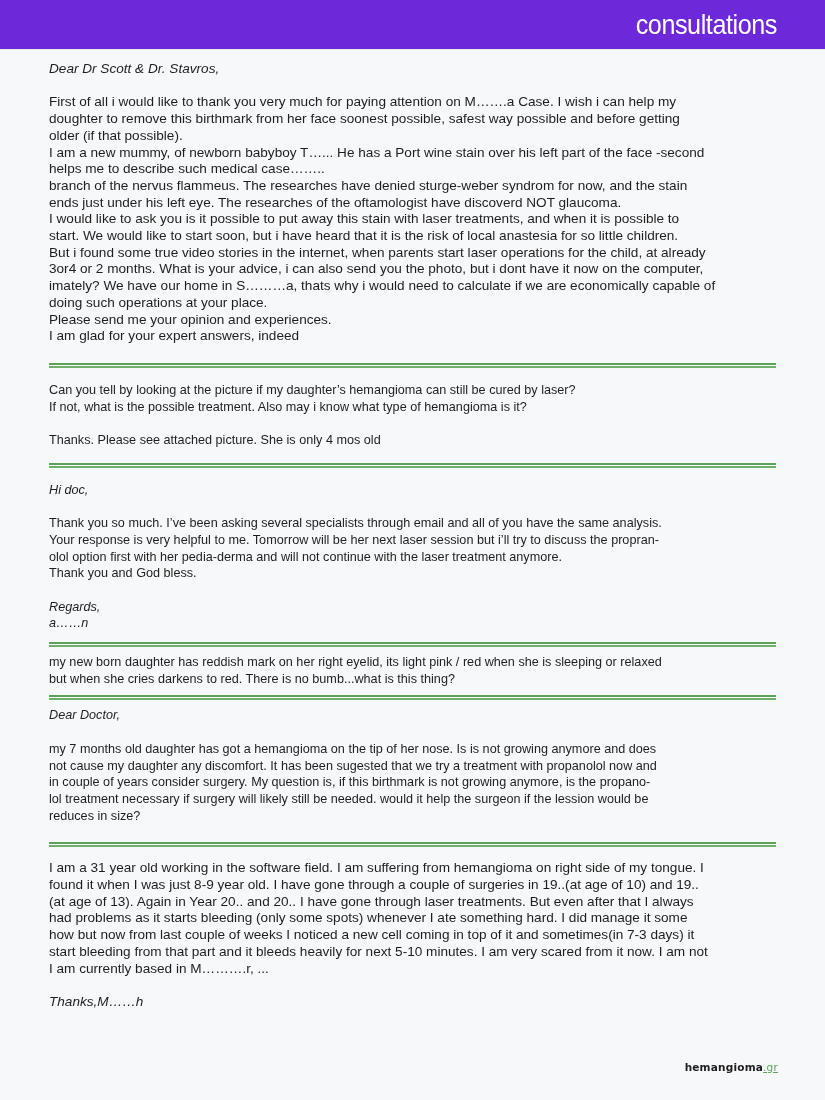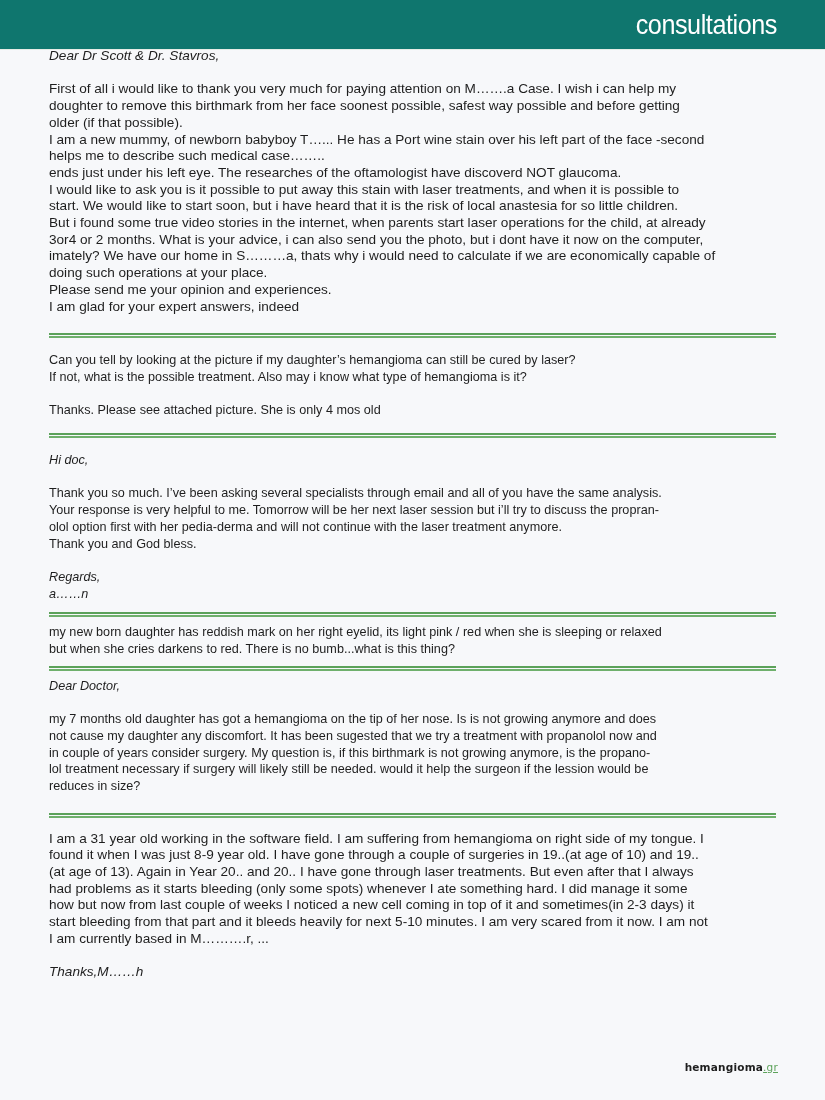--- a/index.html
+++ b/index.html
@@ -13,39 +13,39 @@
       position: relative;
       overflow: hidden;
       font-family: "Liberation Sans", sans-serif;
       color: #1e1e1e;
     }
     .header-bar {
       position: absolute;
       left: 0; top: 0;
       width: 825px;
       height: 49px;
-      background: #0f766e;
+      background: #6d28d9;
       border-bottom: 1px solid #e6ece6;
     }
     .header-title {
       position: absolute;
       right: 48px;
       top: 9px;
       font-family: "Liberation Sans", sans-serif;
       font-size: 28px;
       font-weight: normal;
       color: #ffffff;
       letter-spacing: -0.5px;
       transform: scaleX(0.9);
       transform-origin: right center;
     }
     .content {
       position: absolute;
       left: 49px;
-      top: 48px;
+      top: 61px;
       width: 727px;
     }
     .entry p {
       margin: 0;
       font-size: 13.6px;
       line-height: 16.7px;
       letter-spacing: 0px;
     }
     .entry .greeting, .entry .signoff {
       font-style: italic;
@@ -104,20 +104,21 @@
 <div class="content">
 
   <div class="entry">
     <p class="greeting">Dear Dr Scott &amp; Dr. Stavros,</p>
     <div class="gap"></div>
     <p>First of all i would like to thank you very much for paying attention on M…….a Case. I wish i can help my</p>
     <p>doughter to remove this birthmark from her face soonest possible, safest way possible and before getting</p>
     <p>older (if that possible).</p>
     <p>I am a new mummy, of newborn babyboy T…... He has a Port wine stain over his left part of the face -second</p>
     <p>helps me to describe such medical case……..</p>
+    <p>branch of the nervus flammeus. The researches have denied sturge-weber syndrom for now, and the stain</p>
     <p>ends just under his left eye. The researches of the oftamologist have discoverd NOT glaucoma.</p>
     <p>I would like to ask you is it possible to put away this stain with laser treatments, and when it is possible to</p>
     <p>start. We would like to start soon, but i have heard that it is the risk of local anastesia for so little children.</p>
     <p>But i found some true video stories in the internet, when parents start laser operations for the child, at already</p>
     <p>3or4 or 2 months. What is your advice, i can also send you the photo, but i dont have it now on the computer,</p>
     <p>imately? We have our home in S………a, thats why i would need to calculate if we are economically capable of</p>
     <p>doing such operations at your place.</p>
     <p>Please send me your opinion and experiences.</p>
     <p>I am glad for your expert answers, indeed</p>
   </div>
@@ -164,21 +165,21 @@
     <p>reduces in size?</p>
   </div>
 
   <div class="separator sep-5"></div>
 
   <div class="entry">
     <p>I am a 31 year old working in the software field. I am suffering from hemangioma on right side of my tongue. I</p>
     <p>found it when I was just 8-9 year old. I have gone through a couple of surgeries in 19..(at age of 10) and 19..</p>
     <p>(at age of 13). Again in Year 20.. and 20.. I have gone through laser treatments. But even after that I always</p>
     <p>had problems as it starts bleeding (only some spots) whenever I ate something hard. I did manage it some</p>
-    <p>how but now from last couple of weeks I noticed a new cell coming in top of it and sometimes(in 2-3 days) it</p>
+    <p>how but now from last couple of weeks I noticed a new cell coming in top of it and sometimes(in 7-3 days) it</p>
     <p>start bleeding from that part and it bleeds heavily for next 5-10 minutes. I am very scared from it now. I am not</p>
     <p>I am currently based in M……….r, ...</p>
     <div class="gap"></div>
     <p class="signoff">Thanks,M……h</p>
   </div>
 
 </div>
 
 <div class="footer-brand"><span>hemangioma</span><span class="tld">.gr</span></div>
 

